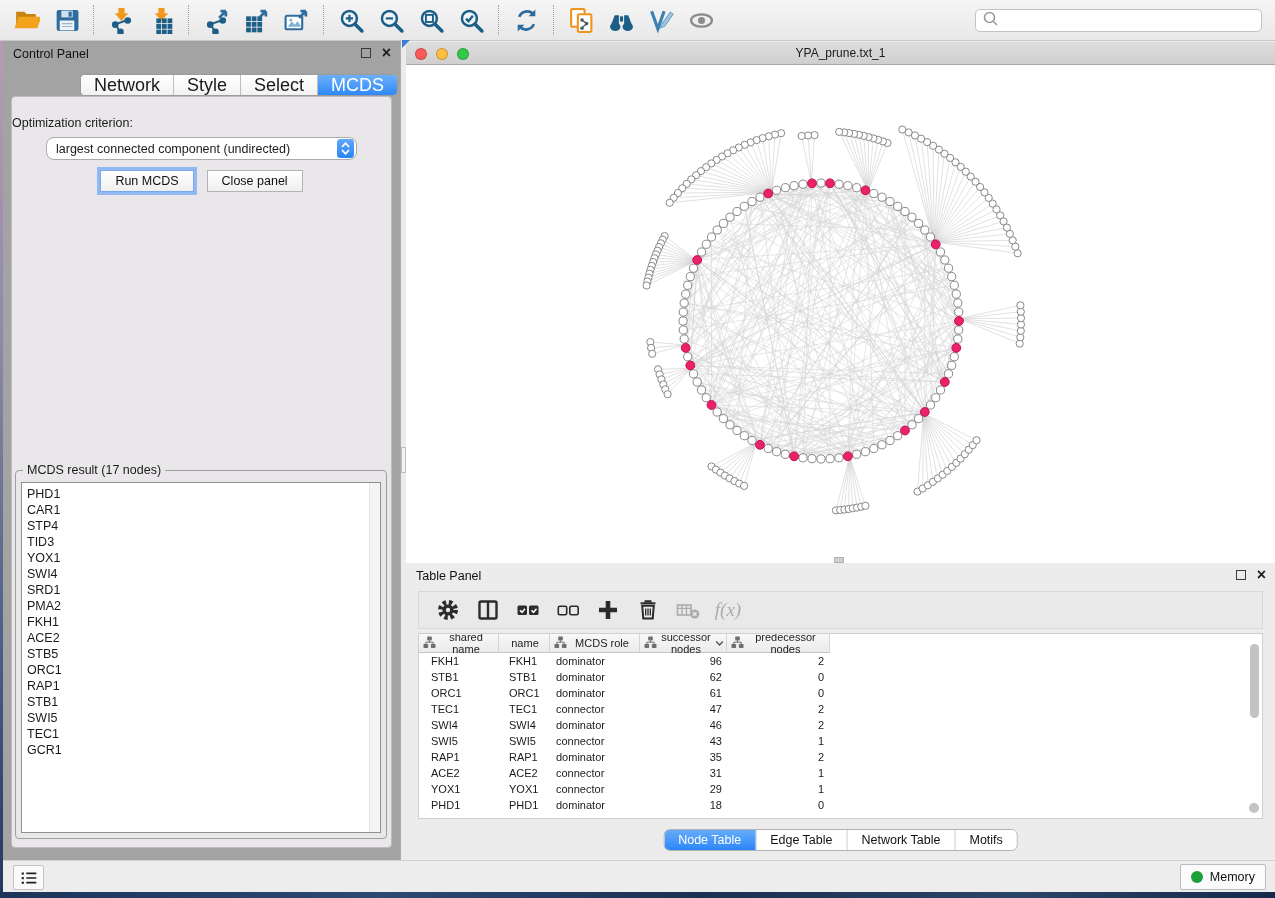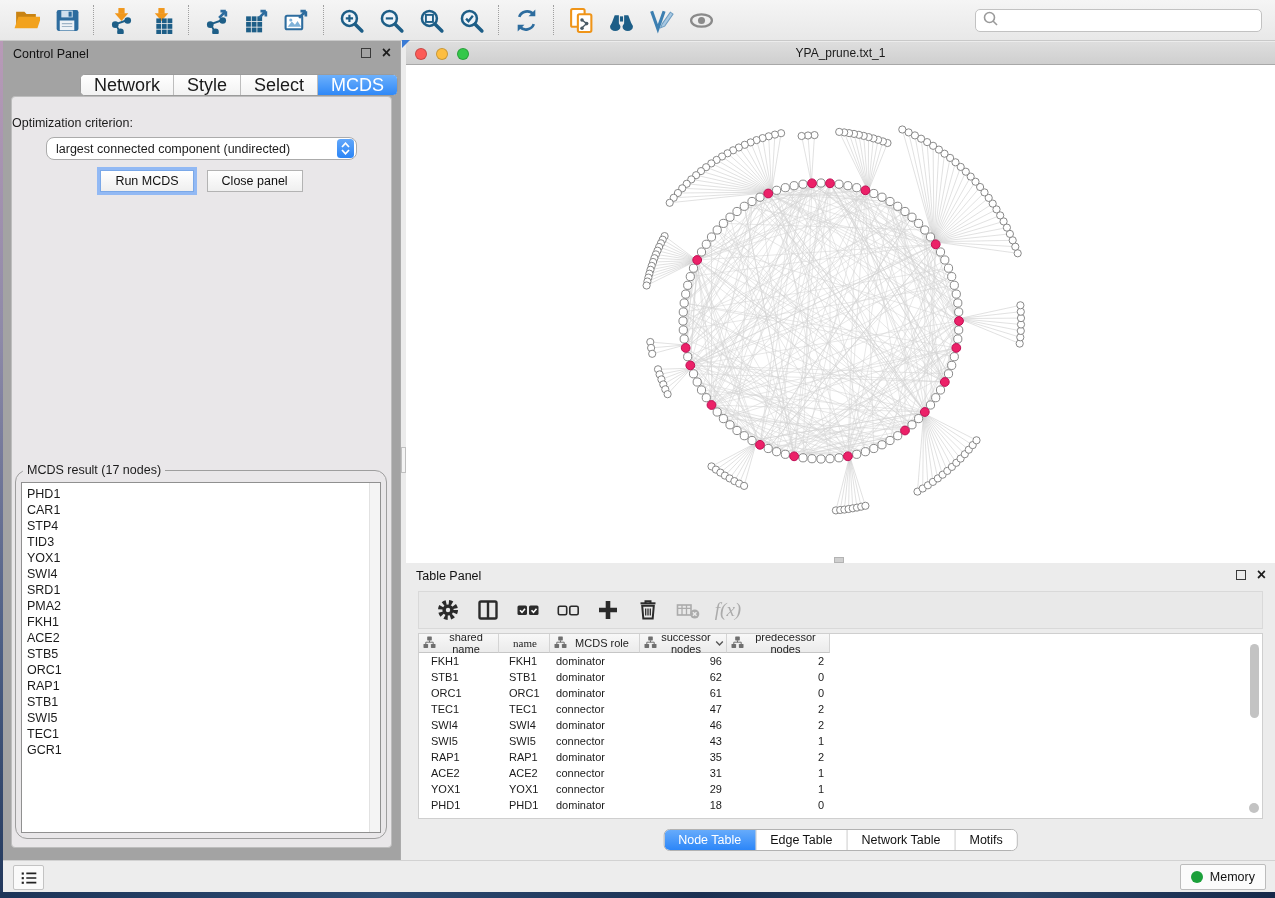--- a/index.html
+++ b/index.html
@@ -42,21 +42,21 @@
     border:1px solid #ababab; border-radius:8px; display:flex; align-items:center; padding:0 2px 0 9px; font-size:12.5px;}
   .criterion .txt { flex:1; }
   .stepper { width:17px; height:19px; border-radius:3.5px; background:linear-gradient(#62a7fa,#2b85f6);
     display:flex; flex-direction:column; align-items:center; justify-content:center; gap:1px;}
   .btn-row { position:absolute; top:73px; left:0; right:0; display:flex; justify-content:center; gap:13px; }
   .aqua-btn { height:22px; padding:0 14px; font-size:12.5px; background:linear-gradient(#ffffff,#efefef);
     border:1px solid #b3b3b3; border-radius:0; font-family:"Liberation Sans",sans-serif; color:#111;}
   .aqua-btn.focus { box-shadow:0 0 0 3px rgba(100,160,250,.65); border-color:#7aa8e8;}
 
   .result-group { position:absolute; left:12px; top:429px; width:372px; height:369px;
-    border:1px solid #9e9e9e; border-radius:12px; }
+    border:1px solid #9e9e9e; border-radius:4px; }
   .result-legend { position:absolute; top:-8px; left:7px; background:#e9e7e9; padding:0 4px; font-size:12.5px; }
   .result-list { position:absolute; left:5px; top:11px; right:5px; bottom:5px; background:#fff;
     border:1px solid #909090; overflow:hidden; }
   .result-scroll { position:absolute; right:0; top:0; bottom:0; width:11px; background:#f4f4f4; border-left:1px solid #e2e2e2;}
   .result-items { padding:3px 0 0 5px; font-size:12.5px; line-height:16px; }
 
   
   .split-v { position:absolute; left:400px; top:41px; width:6px; height:819px; background:#ececec; border-left:1px solid #ababab; }
   .split-v .handle { position:absolute; left:0; top:406px; width:5px; height:26px; background:#f4f4f4; border:1px solid #c0c0c0;}
   .split-h-handle { position:absolute; left:834px; top:557px; width:10px; height:6px; background:#cfcfcf; border:1px solid #b3b3b3; z-index:5;}
@@ -1061,21 +1061,21 @@
           <span><svg width="13" height="13" viewBox="0 0 13 13">
               <g fill="#6f6f6f">
                 <rect x="4.2" y="0.5" width="4.6" height="3.9" rx="0.6"></rect>
                 <rect x="0.5" y="8" width="4.6" height="3.9" rx="0.6"></rect>
                 <rect x="7.9" y="8" width="4.6" height="3.9" rx="0.6"></rect>
               </g>
               <path d="M6.5 4.4v1.8M2.8 8V6.2h7.4V8" stroke="#6f6f6f" stroke-width="1" fill="none"></path>
             </svg></span>
           <span class="lbl">shared name</span>
         </div>
-        <div class="th" style="width: 51px; font-family: Liberation Serif, serif;">
+        <div class="th" style="width: 51px;">
           <span class="lbl">name</span>
         </div>
         <div class="th" style="width: 90px;">
           <span><svg width="13" height="13" viewBox="0 0 13 13">
               <g fill="#6f6f6f">
                 <rect x="4.2" y="0.5" width="4.6" height="3.9" rx="0.6"></rect>
                 <rect x="0.5" y="8" width="4.6" height="3.9" rx="0.6"></rect>
                 <rect x="7.9" y="8" width="4.6" height="3.9" rx="0.6"></rect>
               </g>
               <path d="M6.5 4.4v1.8M2.8 8V6.2h7.4V8" stroke="#6f6f6f" stroke-width="1" fill="none"></path>

